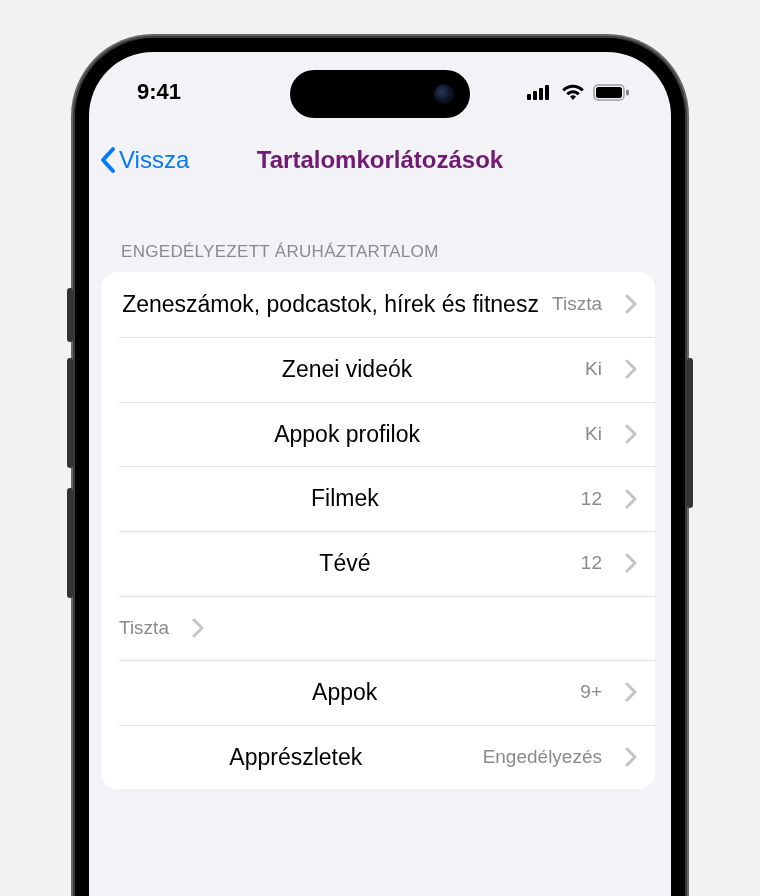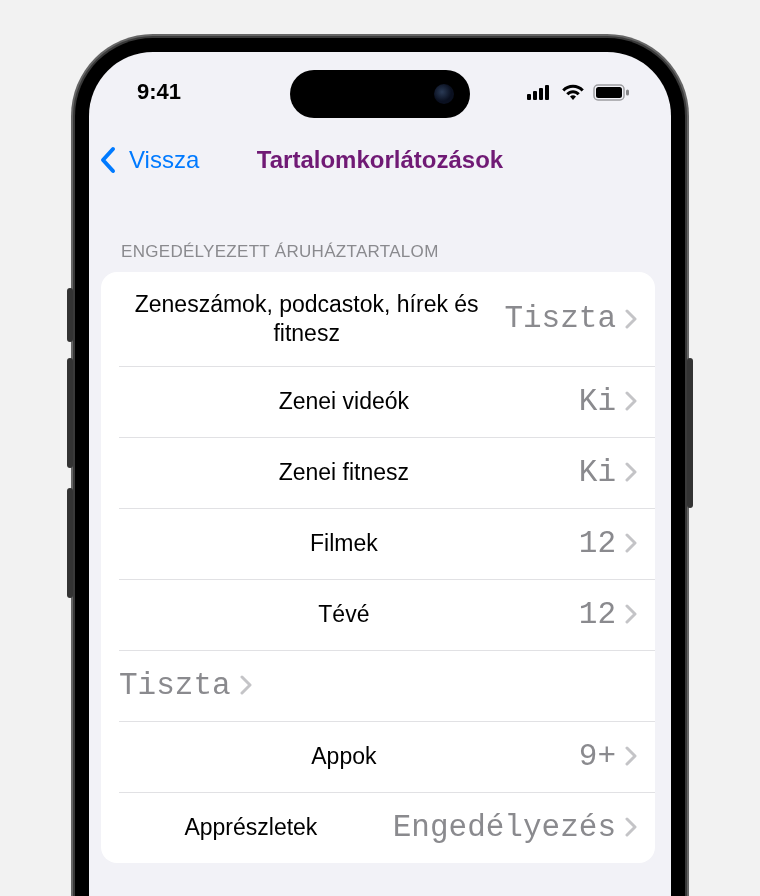--- a/index.html
+++ b/index.html
@@ -89,21 +89,21 @@
       display:flex;
       align-items:center;
       position:relative;
       padding: 0 10px;
     }
     .back-btn {
       display:flex;
       align-items:center;
       color:#007aff;
       font-size:24px;
-      gap:12px;
+      gap:2px;
     }
     .nav-title {
       position:absolute;
       left:0; right:0;
       text-align:center;
       font-size:24px;
       font-weight:600;
       color:#701a75;
       pointer-events:none;
     }
@@ -138,24 +138,23 @@
       background:#e1e1e4;
     }
     .row-label {
       flex:1;
       font-size:23px;
       color:#000;
       line-height:1.25;
       padding-right:10px;
     }
     .row-value {
-      font-size:31px;
+      font-size:19px;
       color:#8a8a8e;
-      margin-right:9px;
-      font-family:Liberation Mono, monospace;
+      margin-right:23px;
     }
     .chevron {
       width:12px; height:20px;
       color:#c4c4c7;
     }
     svg { display:block; }
   </style>
 </head>
 <body>
 
@@ -226,21 +225,21 @@
             <div class="row-label">Zenei videók</div>
             <div class="row-value">Ki</div>
             <span class="chevron">
                 <svg width="12" height="20" viewBox="0 0 12 20">
                   <path d="M2 2 L10 10 L2 18" fill="none" stroke="currentColor" stroke-width="3" stroke-linecap="round" stroke-linejoin="round"></path>
                 </svg>
               </span>
           </div>
 
           <div class="row">
-            <div class="row-label">Zenei fitnesz</div>
+            <div class="row-label">Appok profilok</div>
             <div class="row-value">Ki</div>
             <span class="chevron">
                 <svg width="12" height="20" viewBox="0 0 12 20">
                   <path d="M2 2 L10 10 L2 18" fill="none" stroke="currentColor" stroke-width="3" stroke-linecap="round" stroke-linejoin="round"></path>
                 </svg>
               </span>
           </div>
 
           <div class="row">
             <div class="row-label">Filmek</div>

